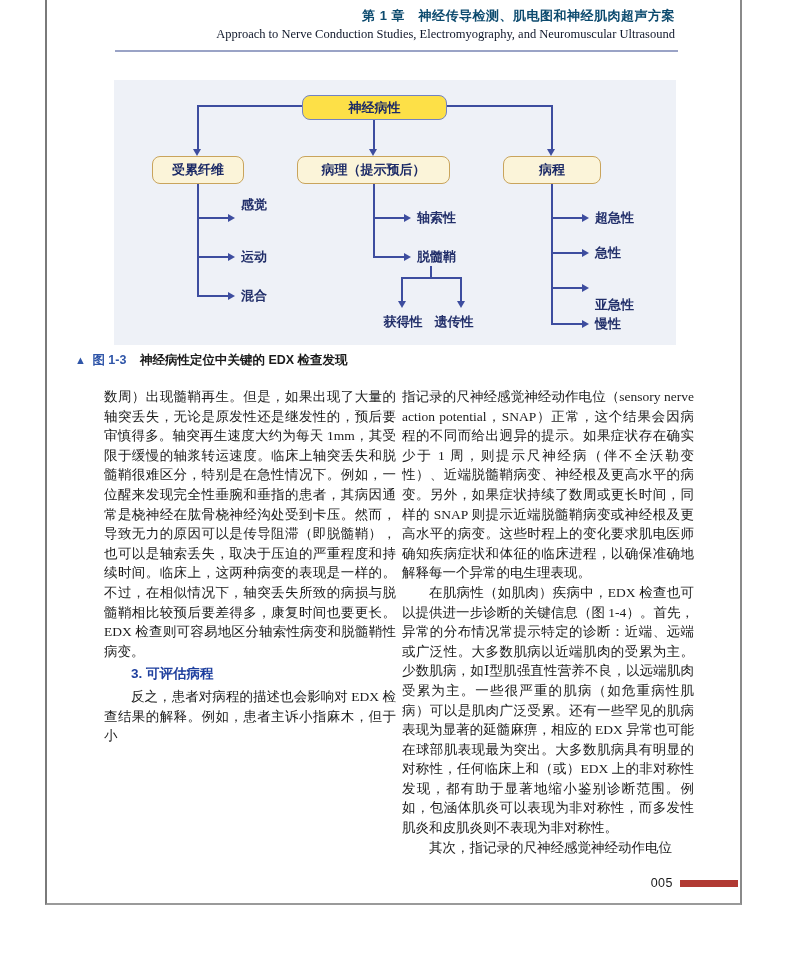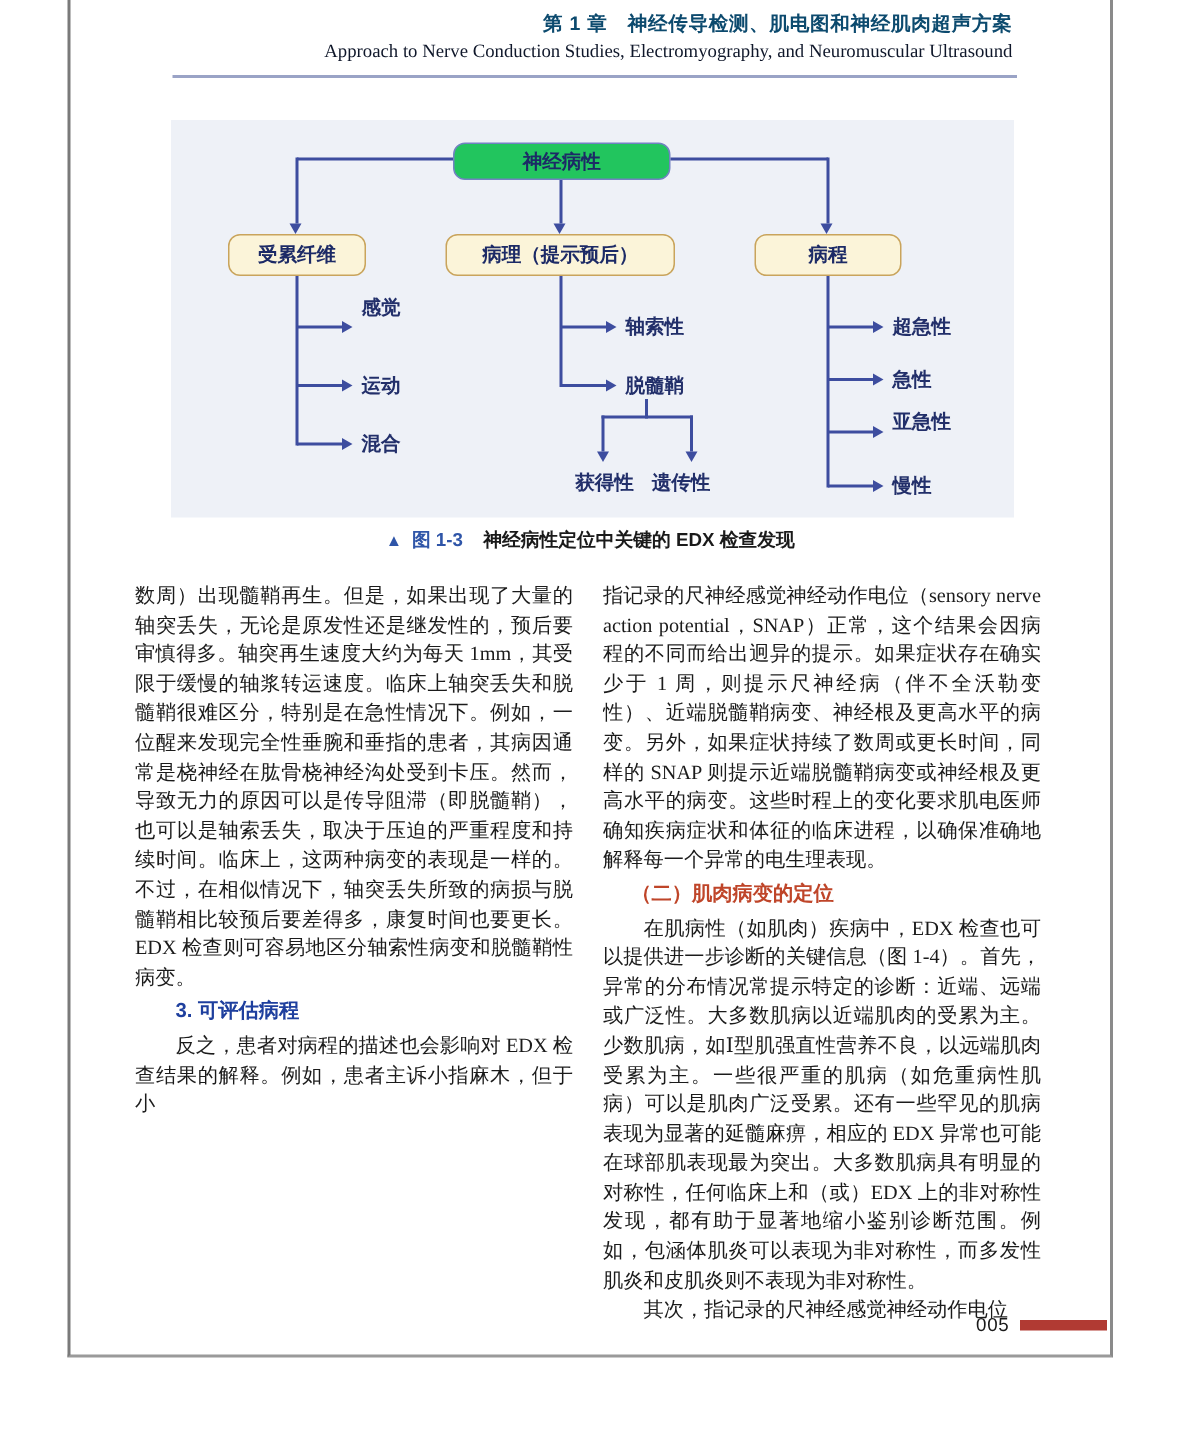--- a/index.html
+++ b/index.html
@@ -29,46 +29,46 @@
   
   .panel {
     position: absolute; left: 67px; top: 80px; width: 562px; height: 265px;
     background: #eef1f7;
   }
   .nbox {
     position: absolute; display: flex; align-items: center; justify-content: center;
     font-size: 13px; font-weight: bold; color: #1c2a66;
     border-radius: 8px;
   }
-  .nbox.root { background: #22c55e; border: 1.5px solid #7282c2; }
+  .nbox.root { background: #fde047; border: 1.5px solid #7282c2; }
   .nbox.cat  { background: #fbf4d9; border: 1.5px solid #c9a45c; }
   .hl { position: absolute; height: 2px; background: #3d4d9f; }
   .vl { position: absolute; width: 2px; background: #3d4d9f; }
   .ar { position: absolute; width: 0; height: 0; border-top: 4.5px solid transparent; border-bottom: 4.5px solid transparent; border-left: 7px solid #3d4d9f; }
   .ad { position: absolute; width: 0; height: 0; border-left: 4.5px solid transparent; border-right: 4.5px solid transparent; border-top: 7px solid #3d4d9f; }
   .leaf {
     position: absolute; font-size: 13px; font-weight: 600; color: #222f6a; white-space: nowrap;
   }
   .leaf.centered { transform: translateX(-50%); }
   
   .caption {
     position: absolute; top: 352px; left: 0; width: 100%;
-    text-align: center; font-size: 12.5px; font-weight: bold; color: #1a1a1a;
+    text-align: left; font-size: 12.5px; font-weight: bold; color: #1a1a1a; padding-left: 28px;
   }
   .cap-accent { color: #2f55a8; }
   .cap-marker { font-size: 11px; margin-right: 3px; }
   .cap-text { margin-left: 10px; }
   
   .col {
     position: absolute; top: 387px; width: 292px; height: 496px; overflow: hidden;
     font-family: "Liberation Serif", "DejaVu Serif", serif;
     font-size: 13.5px; line-height: 19.6px; color: #1b1b1b;
     text-align: justify;
   }
-  .col-left  { left: 43px; }
+  .col-left  { left: 57px; }
   .col-right { left: 355px; }
   .col p { text-indent: 2em; }
   .col p.cont { text-indent: 0; }
   .h-blue {
     font-family: "Liberation Sans", "DejaVu Sans", sans-serif;
     font-size: 13.5px; font-weight: bold; color: #1e3f9e;
     text-indent: 2em; margin: 3px 0 3px 0;
   }
   .h-red {
     font-family: "Liberation Sans", "DejaVu Sans", sans-serif;
@@ -147,41 +147,40 @@
 
     <div class="vl" style="left:437px; top:104px; height:141px;"></div>
     <div class="hl" style="left:438px; top:137px; width:30px;"></div>
     <div class="ar" style="left:468px; top:134px;"></div>
     <div class="leaf" style="left:481px; top:129px;">超急性</div>
     <div class="hl" style="left:438px; top:172px; width:30px;"></div>
     <div class="ar" style="left:468px; top:169px;"></div>
     <div class="leaf" style="left:481px; top:164px;">急性</div>
     <div class="hl" style="left:438px; top:207px; width:30px;"></div>
     <div class="ar" style="left:468px; top:204px;"></div>
-    <div class="leaf" style="left:481px; top:192px;">亚急性</div>
+    <div class="leaf" style="left:481px; top:216px;">亚急性</div>
     <div class="hl" style="left:438px; top:243px; width:30px;"></div>
     <div class="ar" style="left:468px; top:240px;"></div>
     <div class="leaf" style="left:481px; top:235px;">慢性</div>
   </div>
 
   <div class="caption">
     <span class="cap-accent cap-marker">▲</span>
     <span class="cap-accent">图 1-3</span>
     <span class="cap-text">神经病性定位中关键的 EDX 检查发现</span>
   </div>
 
   <div class="col col-left">
     <p class="cont">数周）出现髓鞘再生。但是，如果出现了大量的轴突丢失，无论是原发性还是继发性的，预后要审慎得多。轴突再生速度大约为每天 1mm，其受限于缓慢的轴浆转运速度。临床上轴突丢失和脱髓鞘很难区分，特别是在急性情况下。例如，一位醒来发现完全性垂腕和垂指的患者，其病因通常是桡神经在肱骨桡神经沟处受到卡压。然而，导致无力的原因可以是传导阻滞（即脱髓鞘），也可以是轴索丢失，取决于压迫的严重程度和持续时间。临床上，这两种病变的表现是一样的。不过，在相似情况下，轴突丢失所致的病损与脱髓鞘相比较预后要差得多，康复时间也要更长。EDX 检查则可容易地区分轴索性病变和脱髓鞘性病变。</p>
     <div class="h-blue">3. 可评估病程</div>
     <p>反之，患者对病程的描述也会影响对 EDX 检查结果的解释。例如，患者主诉小指麻木，但于小</p>
   </div>
 
   <div class="col col-right">
     <p class="cont">指记录的尺神经感觉神经动作电位（sensory nerve action potential，SNAP）正常，这个结果会因病程的不同而给出迥异的提示。如果症状存在确实少于 1 周，则提示尺神经病（伴不全沃勒变性）、近端脱髓鞘病变、神经根及更高水平的病变。另外，如果症状持续了数周或更长时间，同样的 SNAP 则提示近端脱髓鞘病变或神经根及更高水平的病变。这些时程上的变化要求肌电医师确知疾病症状和体征的临床进程，以确保准确地解释每一个异常的电生理表现。</p>
-    <div class="h-red">（二）肌肉病变的定位</div>
     <p>在肌病性（如肌肉）疾病中，EDX 检查也可以提供进一步诊断的关键信息（图 1-4）。首先，异常的分布情况常提示特定的诊断：近端、远端或广泛性。大多数肌病以近端肌肉的受累为主。少数肌病，如Ⅰ型肌强直性营养不良，以远端肌肉受累为主。一些很严重的肌病（如危重病性肌病）可以是肌肉广泛受累。还有一些罕见的肌病表现为显著的延髓麻痹，相应的 EDX 异常也可能在球部肌表现最为突出。大多数肌病具有明显的对称性，任何临床上和（或）EDX 上的非对称性发现，都有助于显著地缩小鉴别诊断范围。例如，包涵体肌炎可以表现为非对称性，而多发性肌炎和皮肌炎则不表现为非对称性。</p>
     <p>其次，指记录的尺神经感觉神经动作电位</p>
   </div>
 
   <div class="footer">
     <span class="page-num">005</span>
     <span class="footer-bar"></span>
   </div>
 
 </div>

